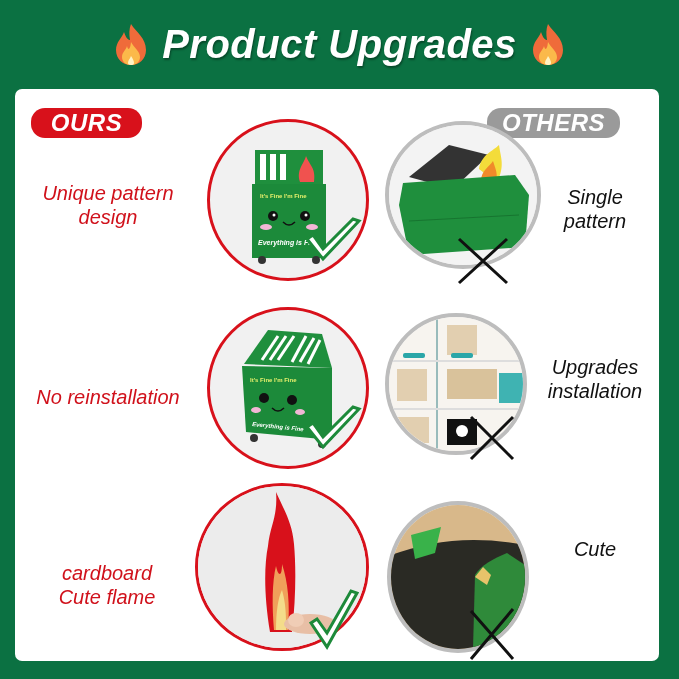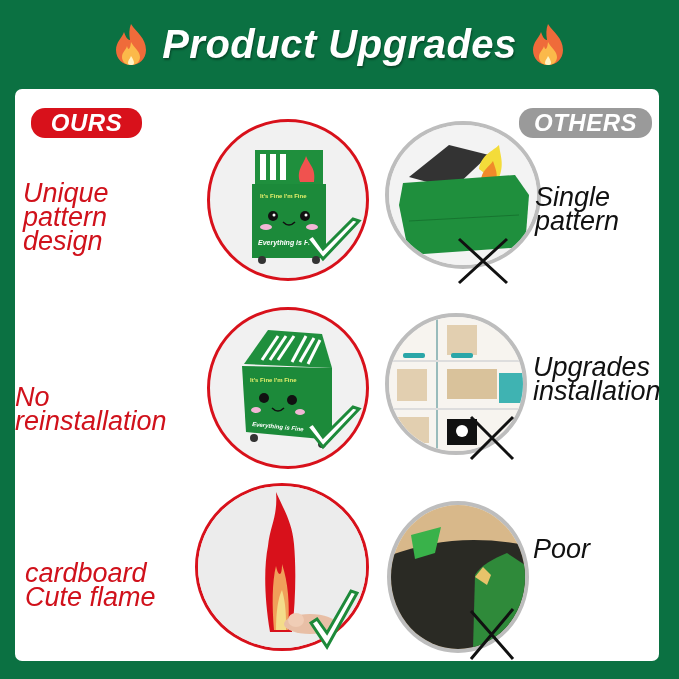--- a/index.html
+++ b/index.html
@@ -3,22 +3,22 @@
 <meta charset="utf-8">
 <style>
   html, body { margin:0; padding:0; }
   body { width:679px; height:679px; background:#0b7142; position:relative; overflow:hidden; font-family:"Liberation Sans", sans-serif; }
   .header { position:absolute; left:0; top:0; width:679px; height:88px; display:flex; align-items:center; justify-content:center; gap:14px; }
   .title { color:#fff; font-size:40px; font-weight:bold; font-style:italic; letter-spacing:0.5px; text-shadow:1px 2px 2px rgba(0,0,0,0.35); }
   .flame { width:34px; height:44px; }
   .panel { position:absolute; left:15px; top:89px; width:644px; height:572px; background:#fff; border-radius:7px; }
   .pill { position:absolute; height:30px; border-radius:14px; color:#fff; font-weight:bold; font-style:italic; font-size:24px; display:flex; align-items:center; justify-content:center; letter-spacing:0.5px; }
   .pill.ours { left:16px; top:19px; width:111px; background:#d8111b; }
-  .pill.others { left:504px; top:19px; width:133px; background:#9a9a9a; }
-  .label { position:absolute; font-style:italic; font-size:27px; line-height:24px; }
+  .pill.others { left:472px; top:19px; width:133px; background:#9a9a9a; }
+  .label { position:absolute; text-align:center; font-style:italic; font-size:20px; line-height:24px; }
   .label.red { color:#d0111b; }
   .label.black { color:#111; }
   .circle { position:absolute; border-radius:50%; overflow:hidden; }
   .circle.ours { border:3px solid #d8111b; background:#f1f1f1; }
   .circle.others { border:4px solid #bdbdbd; background:#eee; }
   .check, .cross { position:absolute; }
   svg { display:block; }
 </style>
 </head>
 <body>
@@ -180,15 +180,15 @@
       <path d="M84 70 C90 60 102 54 116 48 L134 60 L134 144 L82 144 Z" fill="#2f8a3a"></path>
       <path d="M84 72 L92 62 L100 70 L96 80 Z" fill="#e8c36a"></path>
     </svg>
   </div>
   <div class="cross" style="left:452px; top:516px;">
     <svg width="50" height="56" viewBox="0 0 50 56">
         <path d="M4 54 L46 4 M4 6 L46 54" stroke="#111" stroke-width="3"></path>
       </svg>
   </div>
   <div class="label black" style="left:518px; top:448px; width:124px;">
-    <div>Poor</div>
+    <div>Cute</div>
   </div>
 </div>
 
 </body></html>

